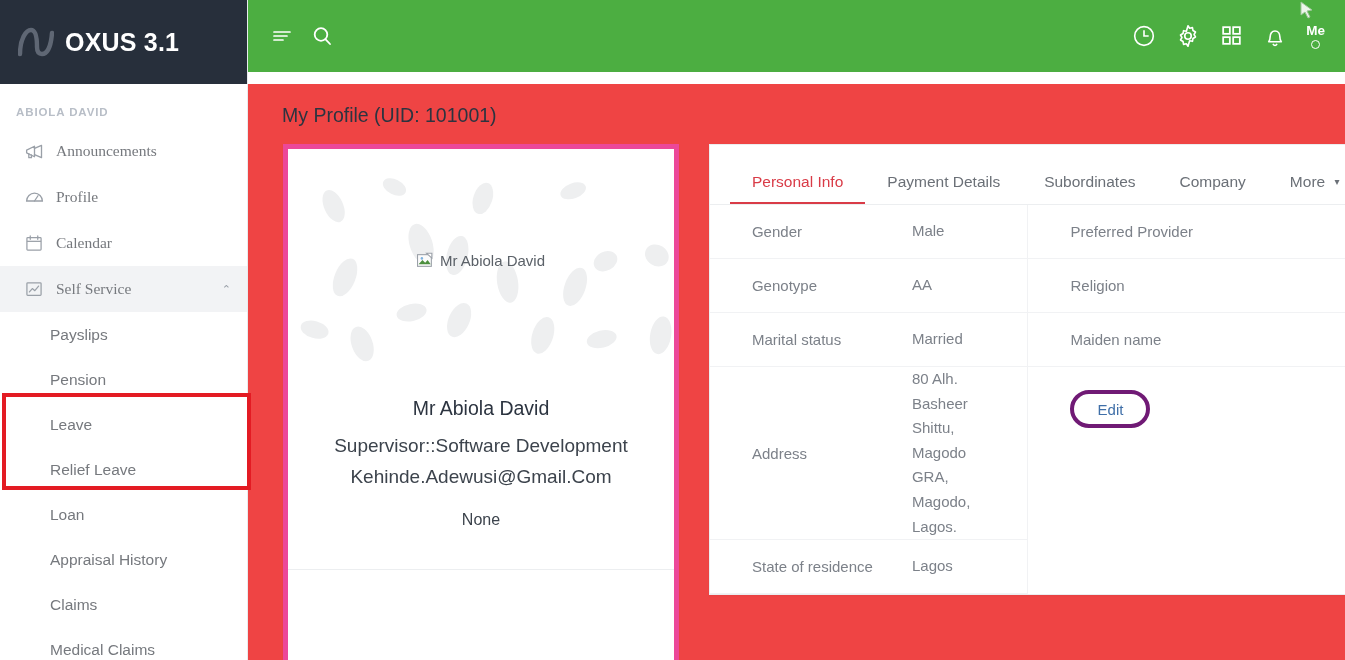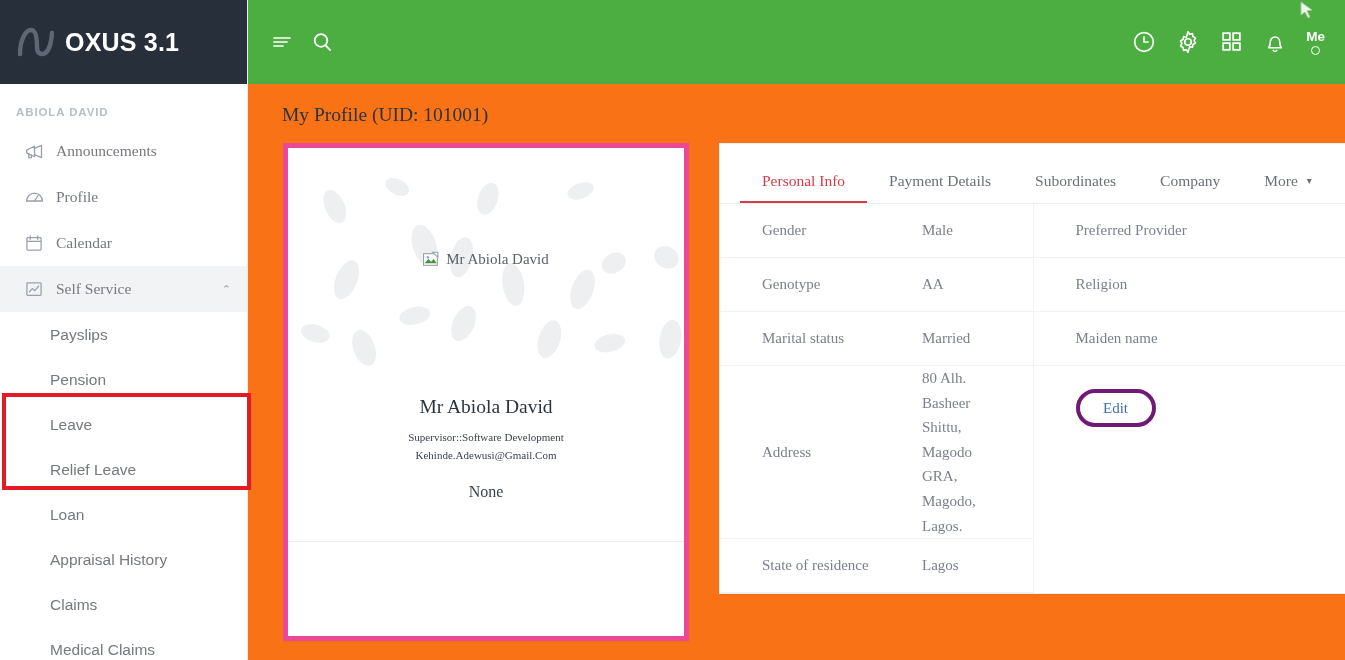--- a/index.html
+++ b/index.html
@@ -55,21 +55,21 @@
     position: absolute; left: 2px; top: 393px;
     width: 249px; height: 97px;
     border: 4px solid #e31b23;
     pointer-events: none;
     z-index: 20;
   }
 
   
   .topbar {
     position: absolute; left: 248px; top: 0;
-    width: 1097px; height: 84px;
+    width: 1097px; height: 72px;
     background: #4cae41;
     display: flex; align-items: center;
   }
   .tb-left { display: flex; align-items: center; gap: 16px; padding-left: 22px; }
   .tb-icon { color: #ffffff; display: flex; align-items: center; cursor: pointer; }
   .tb-right {
     margin-left: auto; display: flex; align-items: center;
     gap: 18px; padding-right: 20px;
   }
   .tb-me {
@@ -81,21 +81,21 @@
   }
   .cursor-artifact {
     position: absolute; left: 1299px; top: 1px; width: 16px; height: 20px;
     z-index: 30; pointer-events: none;
   }
 
   
   .main {
     position: absolute; left: 248px; top: 84px;
     width: 1097px; height: 576px;
-    background: #f97316; overflow: hidden; font-family: Liberation Serif, serif;
+    background: #ef4444; overflow: hidden;
   }
   .page-title {
     padding: 20px 0 0 34px;
     font-size: 19.5px; color: #2c3440; font-weight: 400;
   }
   .cards { display: flex; padding: 17px 0 0 35px; gap: 30px; align-items: flex-start; }
 
   
   .card-profile {
     width: 406px; background: #fff;
@@ -113,21 +113,21 @@
   .broken-img {
     display: flex; align-items: center; gap: 6px;
     font-size: 15px; color: #5b6168; position: relative; z-index: 2;
   }
   .bi-glyph { width: 17px; height: 17px; display: block; }
   .id-block {
     position: relative; z-index: 2;
     text-align: center; padding: 26px 10px 0;
   }
   .id-name { font-size: 19.5px; color: #2c3440; margin-bottom: 11px; }
-  .id-line { font-size: 11px; color: #3c434c; line-height: 1.62; }
+  .id-line { font-size: 19px; color: #3c434c; line-height: 1.62; }
   .id-none { font-size: 16px; color: #3c434c; margin-top: 18px; }
   .card-div { height: 1px; background: #eceef0; margin-top: 40px; position: relative; z-index: 2; }
   .btn-blue {
     position: relative; z-index: 2;
     margin: 54px 12px 0; height: 40px;
     background: #2379d4; color: #fff; border: 0;
     font-size: 15px; font-family: inherit; cursor: pointer;
     display: flex; align-items: center; justify-content: center;
   }
 

